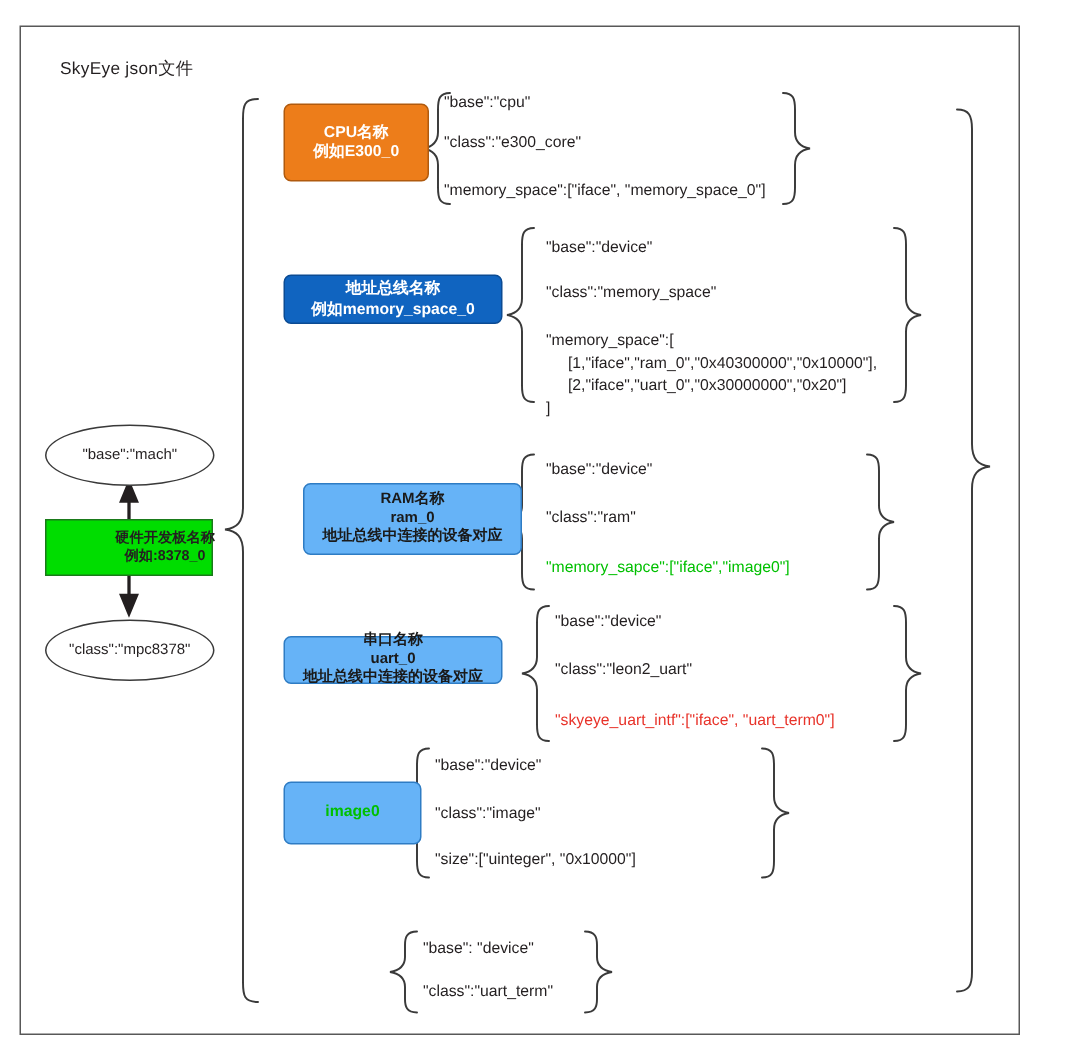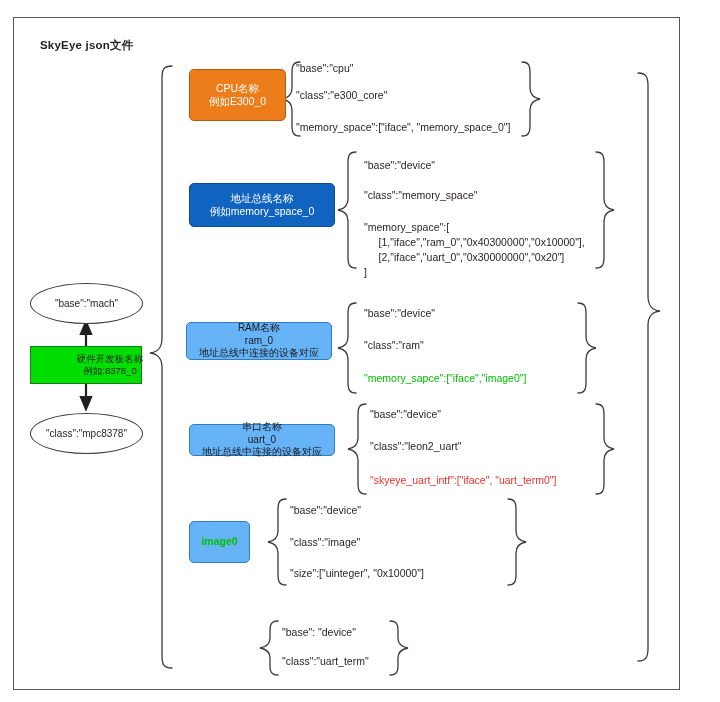--- a/index.html
+++ b/index.html
@@ -13,55 +13,55 @@
 
   
   #outer-frame{
     left:13px;top:17px;width:667px;height:673px;
     border:1.5px solid #585858;background:#fff;box-sizing:border-box;
   }
 
   
   #page-title{
     left:40px;top:38px;
-    font-size:11.5px;font-weight:bold;letter-spacing:.2px;color:#231f20;
+    font-size:11.5px;font-weight:normal;letter-spacing:.2px;color:#231f20;
     white-space:nowrap;
   }
 
   
   .node{
     box-sizing:border-box;
     display:flex;flex-direction:column;align-items:center;justify-content:center;
     text-align:center;line-height:1.28;
     border-radius:5px;
   }
-  .node .ln{display:block;white-space:nowrap;}
+  .node .ln{display:block;white-space:nowrap;font-weight:bold;}
 
   .node-cpu{
     left:189px;top:69px;width:97px;height:52px;
     background:#ED7D1A;border:1.3px solid #B05A0E;
     color:#ffffff;font-size:10.5px;
   }
   .node-bus{
-    left:189px;top:183px;width:146px;height:44px;
+    left:189px;top:183px;width:146px;height:33px;
     background:#1064C0;border:1.3px solid #0B4B93;
     color:#ffffff;font-size:10.5px;
   }
   .node-ram{
-    left:186px;top:322px;width:146px;height:38px;
+    left:202px;top:322px;width:146px;height:48px;
     background:#66B3F7;border:1.3px solid #2E7CC4;
     color:#1a1a1a;font-size:10px;
   }
   .node-uart{
     left:189px;top:424px;width:146px;height:32px;
     background:#66B3F7;border:1.3px solid #2E7CC4;
     color:#1a1a1a;font-size:10px;
   }
   .node-image{
-    left:189px;top:521px;width:61px;height:42px;
+    left:189px;top:521px;width:92px;height:42px;
     background:#66B3F7;border:1.3px solid #2E7CC4;
     font-size:10.5px;font-weight:bold;color:#00C000;
   }
   .node-uartterm{
     left:189px;top:624px;width:73px;height:42px;
     background:#66B3F7;border:1.3px solid #2E7CC4;
     font-size:10.5px;font-weight:bold;color:#E8332A;
   }
 
   

